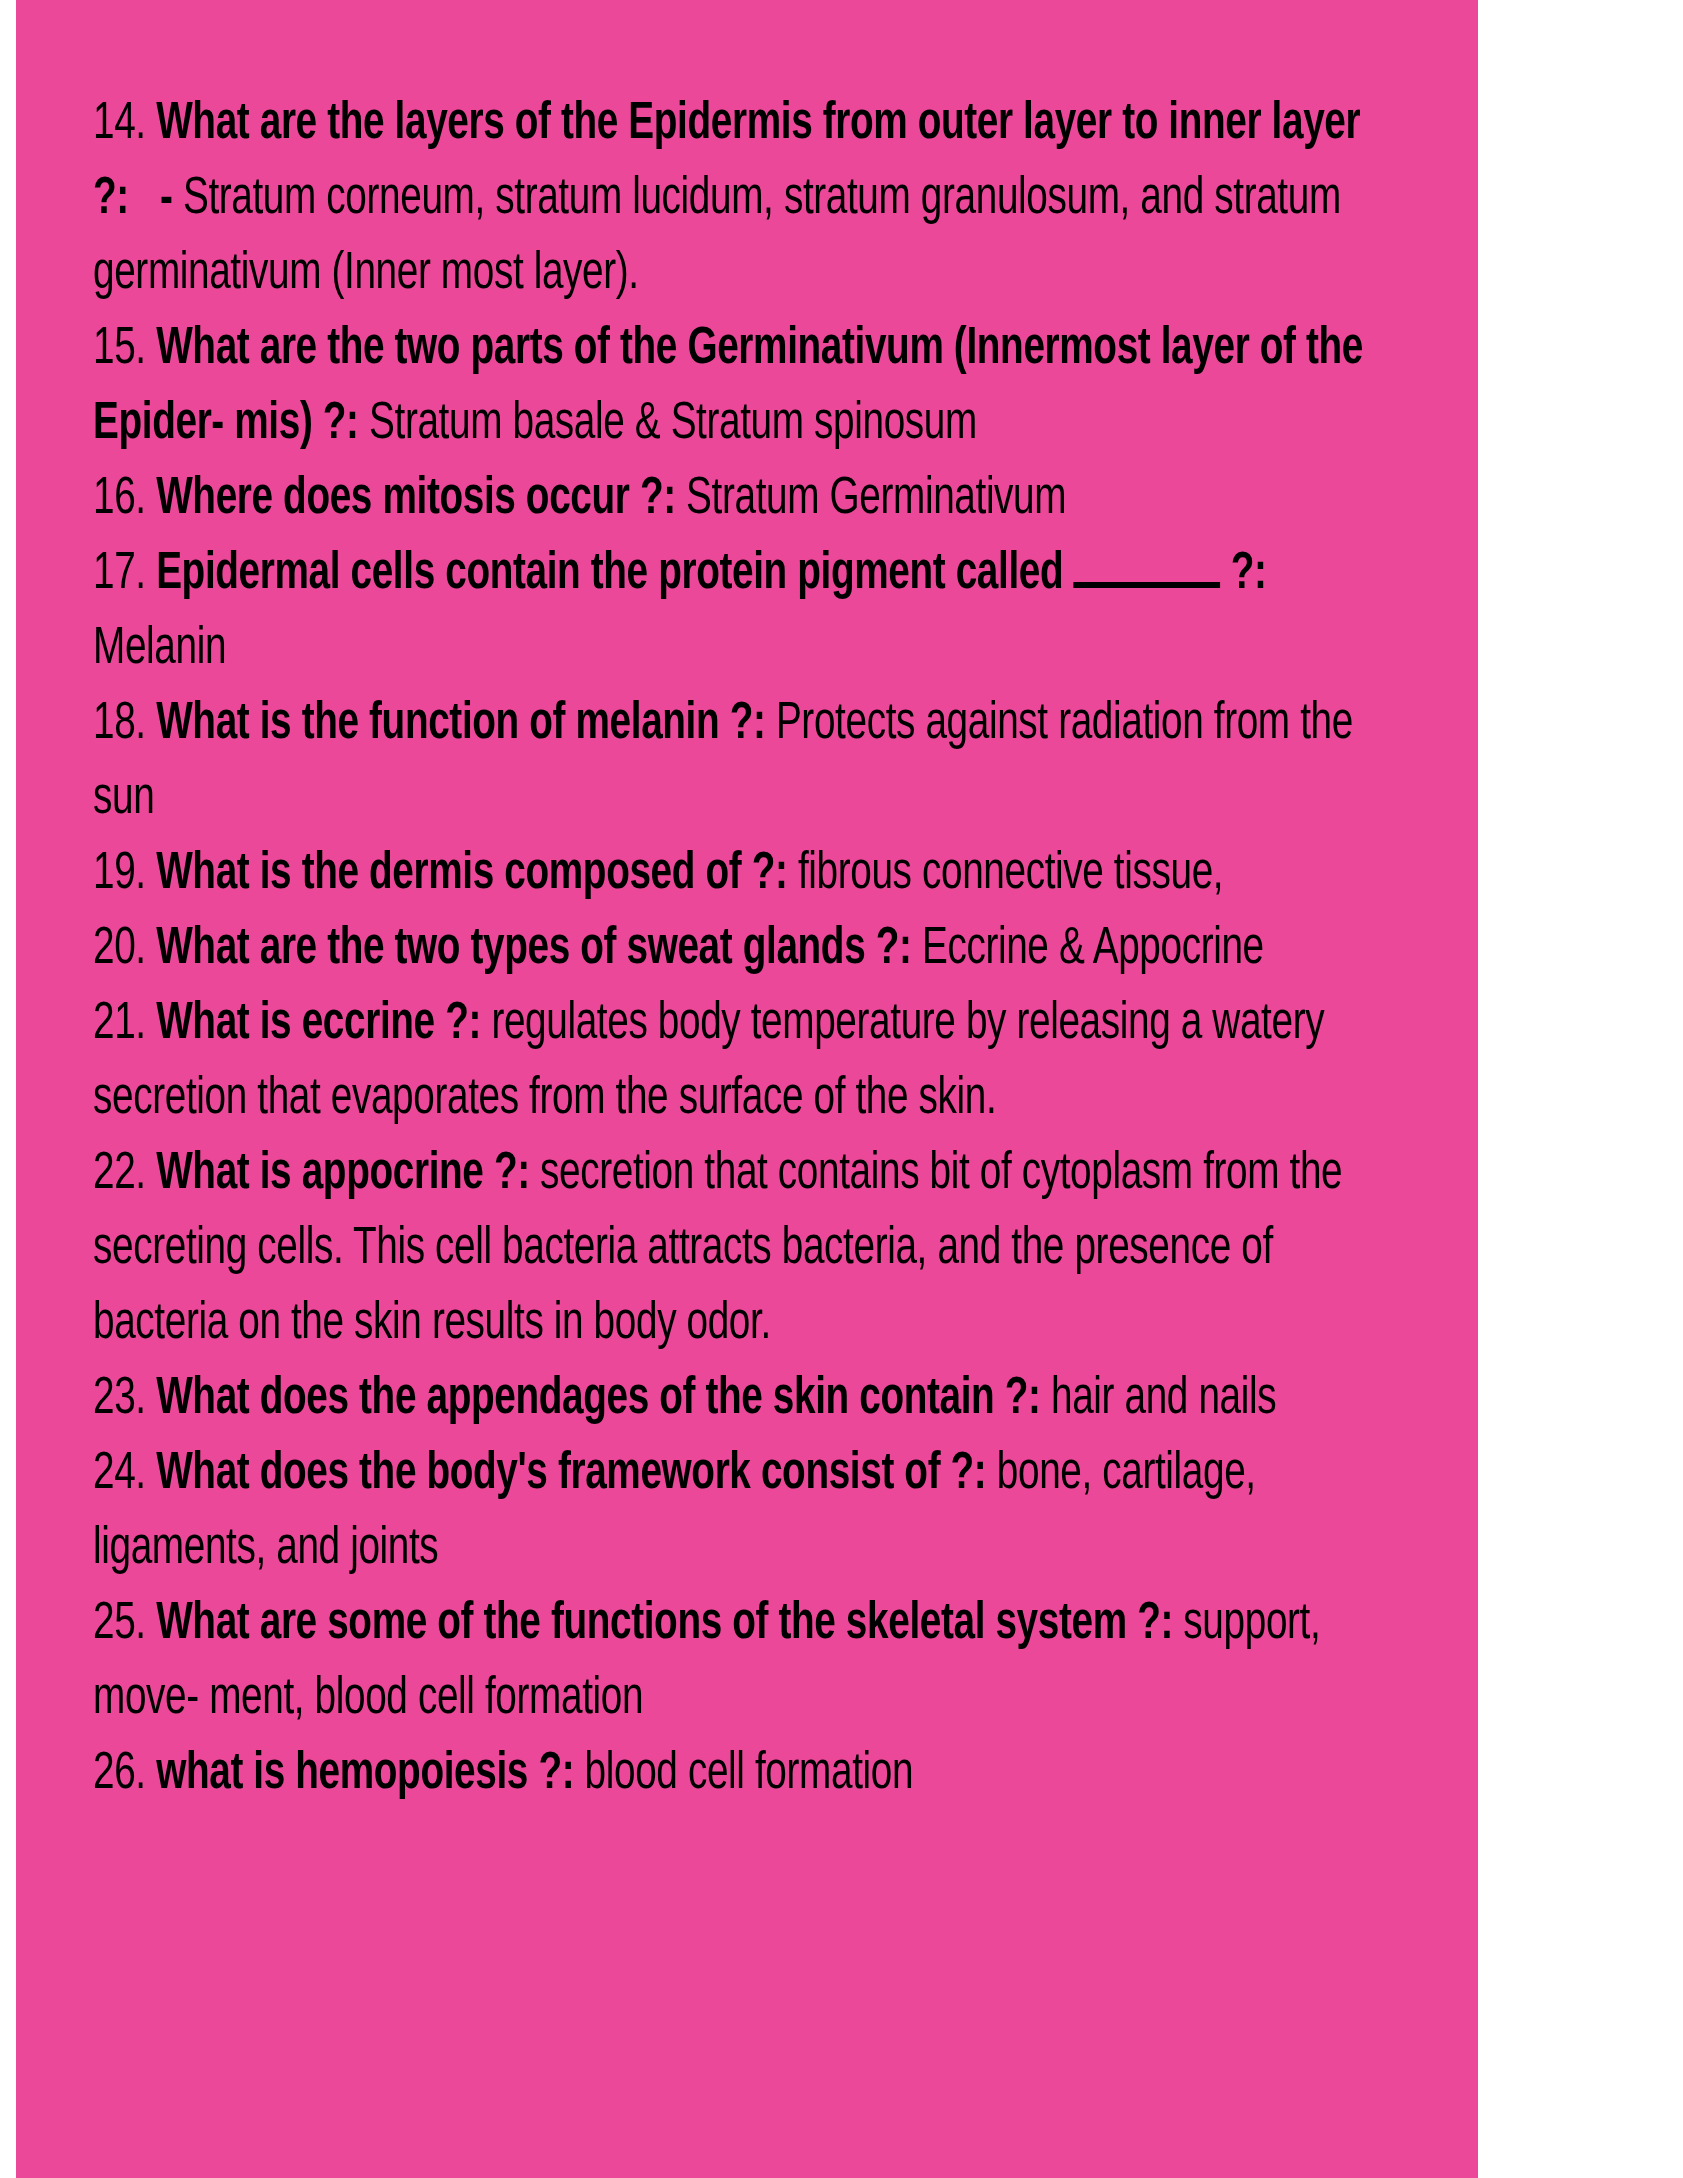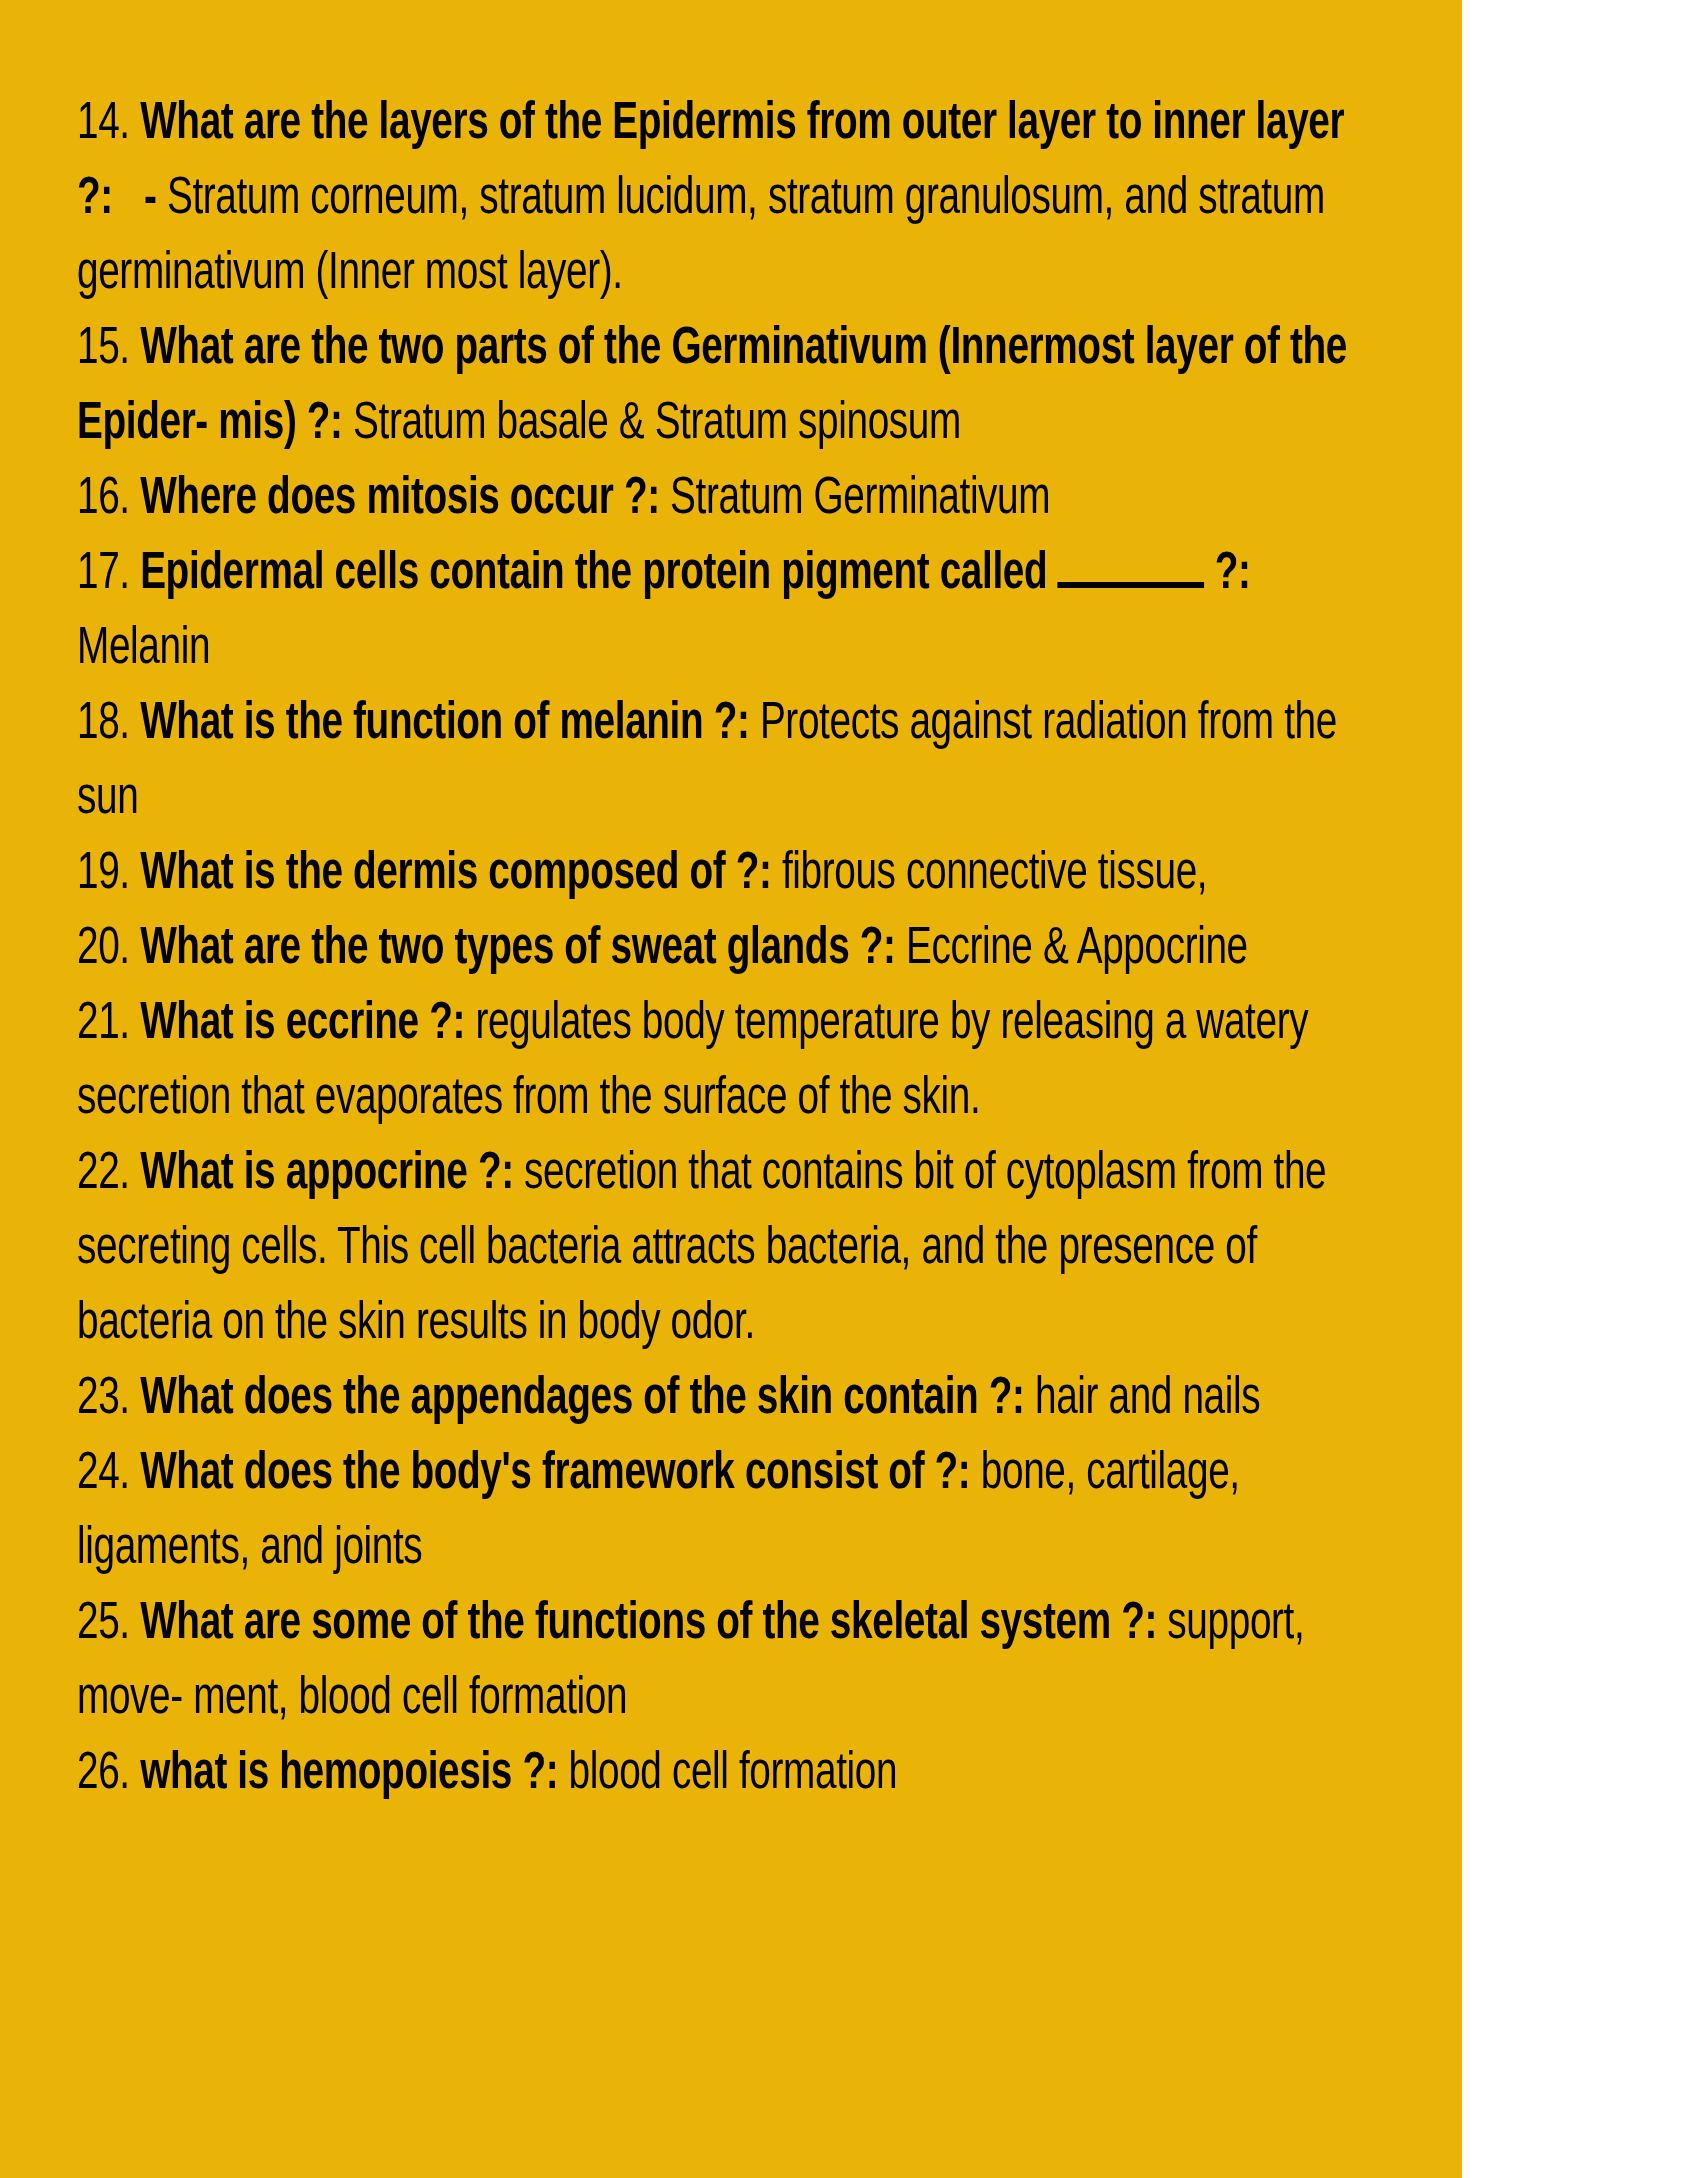--- a/index.html
+++ b/index.html
@@ -9,24 +9,24 @@
   }
   body {
     width: 1683px;
     height: 2178px;
     background: #ffffff;
     position: relative;
     overflow: hidden;
   }
   .doc-page {
     position: absolute;
-    left: 0; top: 0;
+    left: 16px; top: 0;
     width: 1462px;
     height: 2178px;
-    background: #eab308;
+    background: #ec4899;
   }
   .doc-content {
     position: absolute;
     left: 77px;
     top: 83px;
     font-family: "Liberation Sans", sans-serif;
     font-size: 51px;
     line-height: 75px;
     color: #000000;
     white-space: pre;

